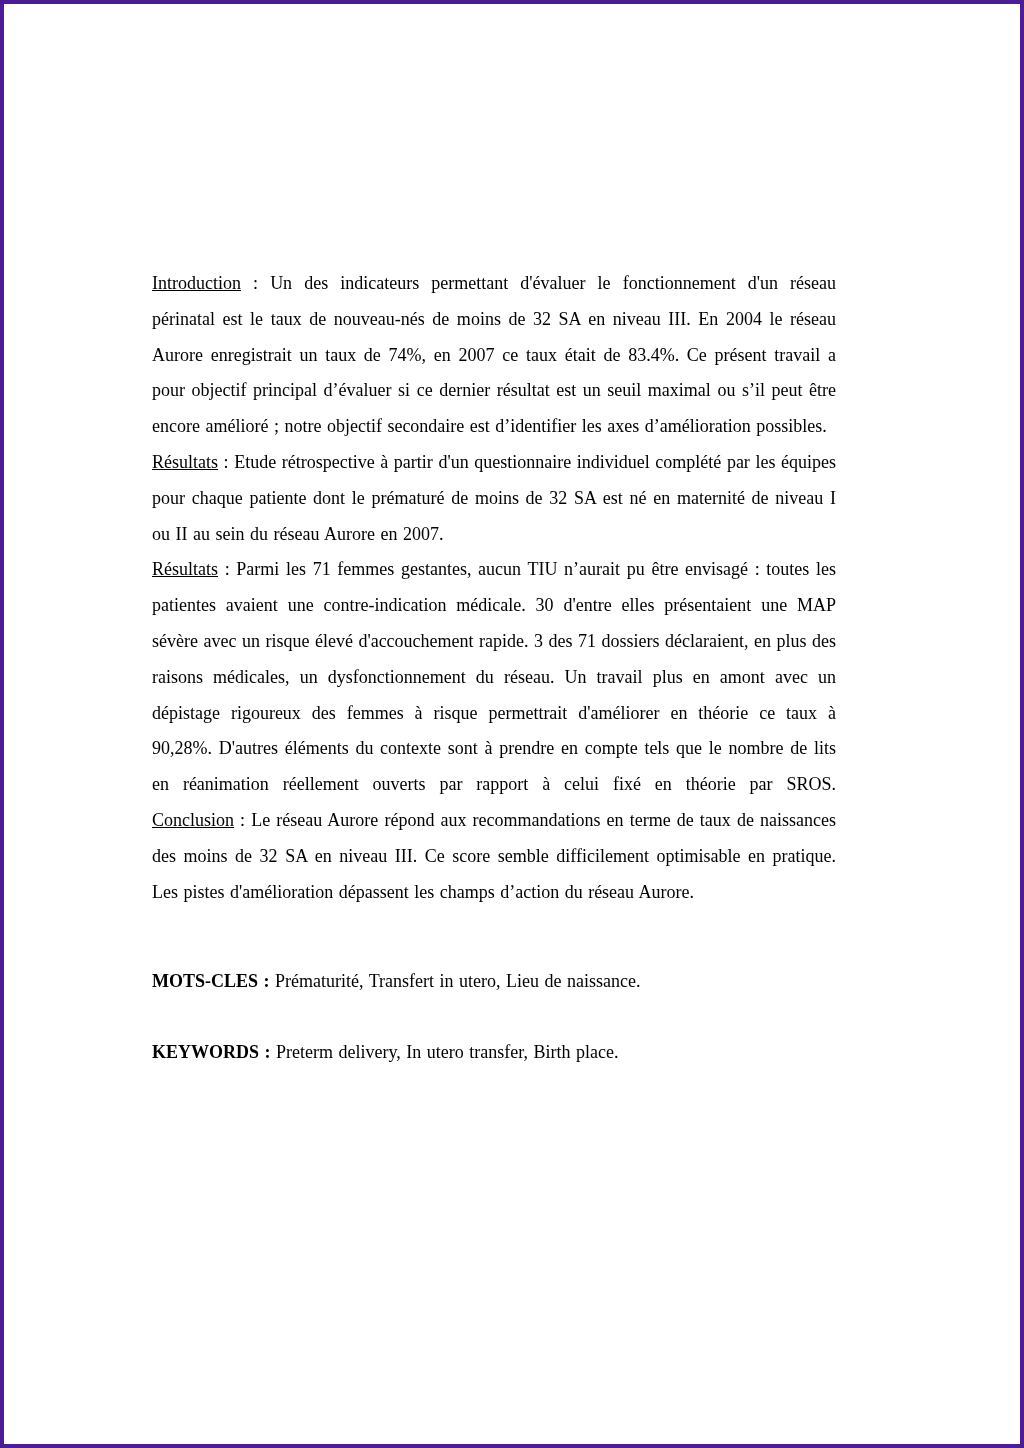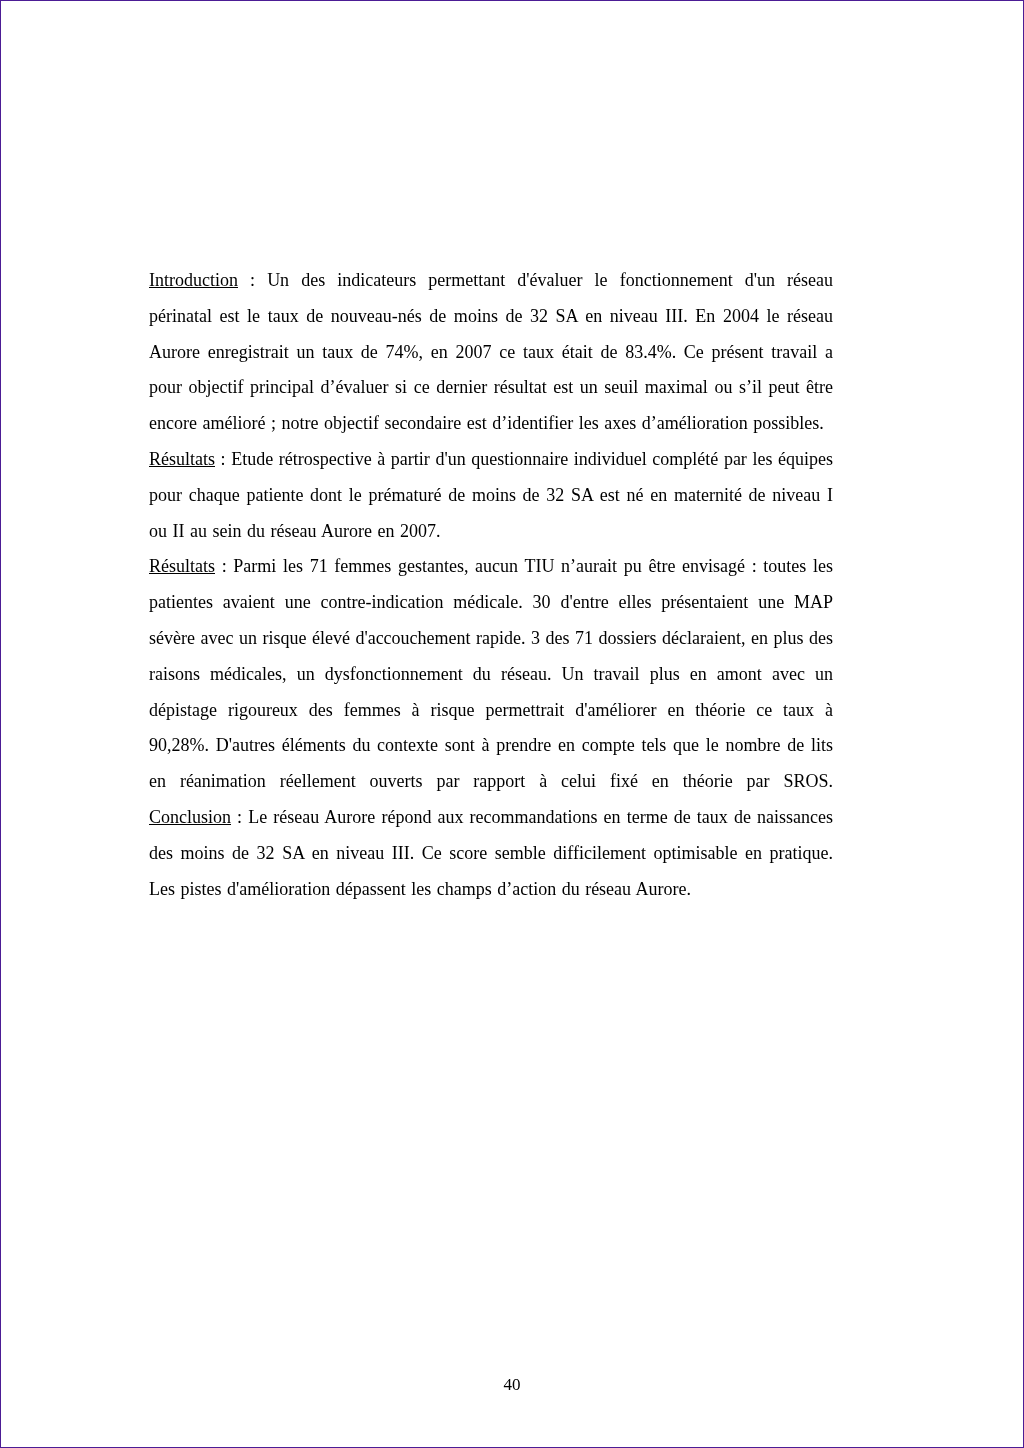--- a/index.html
+++ b/index.html
@@ -6,21 +6,21 @@
     margin: 0;
     padding: 0;
     background: #ffffff;
   }
   .page {
     position: relative;
     width: 1024px;
     height: 1448px;
     box-sizing: border-box;
     background: #ffffff;
-    border: 1px solid #4c1d95;
+    border: 4px solid #4c1d95;
     font-family: "Liberation Serif", serif;
     color: #000000;
     overflow: hidden;
   }
   .abstract {
     position: absolute;
     left: 148px;
     top: 262px;
     width: 684px;
   }
@@ -65,19 +65,20 @@
   <div class="abstract">
 
     <p class="section"><span class="section-label">Introduction</span><span class="section-sep"> : </span><span class="section-text">Un des indicateurs permettant d'évaluer le fonctionnement d'un réseau périnatal est le taux de nouveau-nés de moins de 32 SA en niveau III. En 2004 le réseau Aurore enregistrait un taux de 74%, en 2007 ce taux était de 83.4%. Ce présent travail a pour objectif principal d’évaluer si ce dernier résultat est un seuil maximal ou s’il peut être encore amélioré ; notre objectif secondaire est d’identifier les axes d’amélioration possibles.</span></p>
 
     <p class="section"><span class="section-label">Résultats</span><span class="section-sep"> : </span><span class="section-text">Etude rétrospective à partir d'un questionnaire individuel complété par les équipes pour chaque patiente dont le prématuré de moins de 32 SA est né en maternité de niveau I ou II au sein du réseau Aurore en 2007.</span></p>
 
     <p class="section justify-last"><span class="section-label">Résultats</span><span class="section-sep"> : </span><span class="section-text">Parmi les 71 femmes gestantes, aucun TIU n’aurait pu être envisagé : toutes les patientes avaient une contre-indication médicale. 30 d'entre elles présentaient une MAP sévère avec un risque élevé d'accouchement rapide. 3 des 71 dossiers déclaraient, en plus des raisons médicales, un dysfonctionnement du réseau. Un travail plus en amont avec un dépistage rigoureux des femmes à risque permettrait d'améliorer en théorie ce taux à 90,28%. D'autres éléments du contexte sont à prendre en compte tels que le nombre de lits en réanimation réellement ouverts par rapport à celui fixé en théorie par SROS.</span></p>
 
     <p class="section"><span class="section-label">Conclusion</span><span class="section-sep"> : </span><span class="section-text">Le réseau Aurore répond aux recommandations en terme de taux de naissances des moins de 32 SA en niveau III. Ce score semble difficilement optimisable en pratique. Les pistes d'amélioration dépassent les champs d’action du réseau Aurore.</span></p>
 
+    <p class="kw-line mots"><span class="kw-label">MOTS-CLES :</span> <span class="kw-text">Prématurité, Transfert in utero, Lieu de naissance.</span></p>
 
+    <p class="kw-line keys"><span class="kw-label">KEYWORDS :</span> <span class="kw-text">Preterm delivery, In utero transfer, Birth place.</span></p>
 
   </div>
 
-  <div class="page-number">40</div>
 
 </div>
 
 </body></html>

